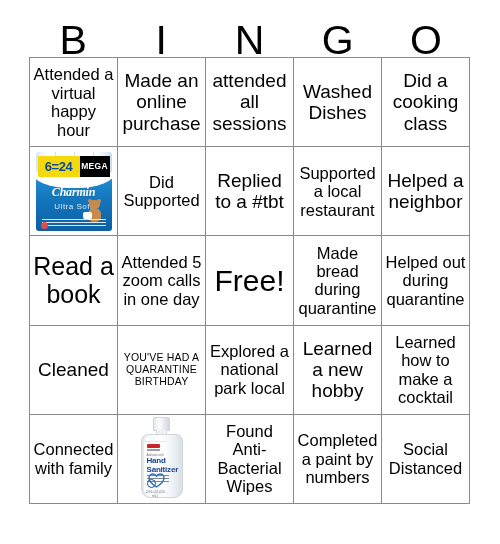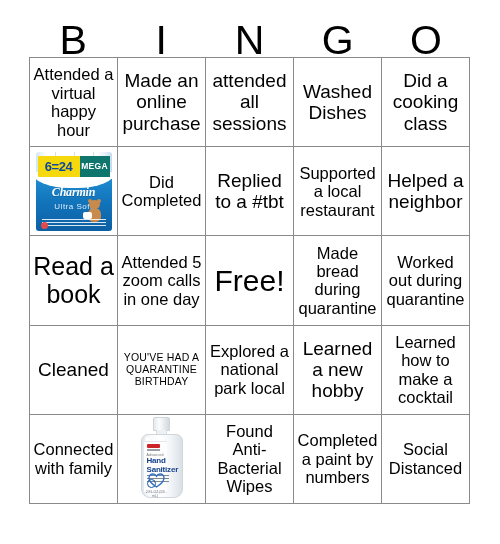--- a/index.html
+++ b/index.html
@@ -133,21 +133,21 @@
     color: #0b4a9c;
     font-size: 13px;
     font-weight: bold;
     text-align: center;
     line-height: 1;
     letter-spacing: -0.5px;
   }
   .charmin .banner .mega {
     flex: 1 1 auto;
     height: 100%;
-    background: #0f766e;
+    background: #000000;
     color: #ffffff;
     font-size: 8.5px;
     font-weight: bold;
     display: flex;
     align-items: center;
     justify-content: center;
     letter-spacing: 0.3px;
   }
   .charmin .blue {
     position: absolute;
@@ -446,21 +446,21 @@
           <div class="footnote"></div>
           <div class="seal"></div>
           <div class="banner">
             <div class="eq">6=24</div>
             <div class="mega">MEGA</div>
           </div>
         </div>
       </div>
     </div>
     <div class="cell">
-      <span class="cell-text t-md">Did Completed</span>
+      <span class="cell-text t-md">Did Supported</span>
     </div>
     <div class="cell">
       <span class="cell-text t-lg">Replied to a #tbt</span>
     </div>
     <div class="cell">
       <span class="cell-text t-md">Supported a local restaurant</span>
     </div>
     <div class="cell">
       <span class="cell-text t-lg">Helped a neighbor</span>
     </div>
@@ -471,21 +471,21 @@
     <div class="cell">
       <span class="cell-text t-md">Attended 5 zoom calls in one day</span>
     </div>
     <div class="cell">
       <span class="cell-text t-free">Free!</span>
     </div>
     <div class="cell">
       <span class="cell-text t-md">Made bread during quarantine</span>
     </div>
     <div class="cell">
-      <span class="cell-text t-md">Worked out during quarantine</span>
+      <span class="cell-text t-md">Helped out during quarantine</span>
     </div>
 
     <div class="cell">
       <span class="cell-text t-lg">Cleaned</span>
     </div>
     <div class="cell">
       <span class="cell-text t-xs">YOU'VE HAD A QUARANTINE BIRTHDAY</span>
     </div>
     <div class="cell">
       <span class="cell-text t-md">Explored a national park local</span>

